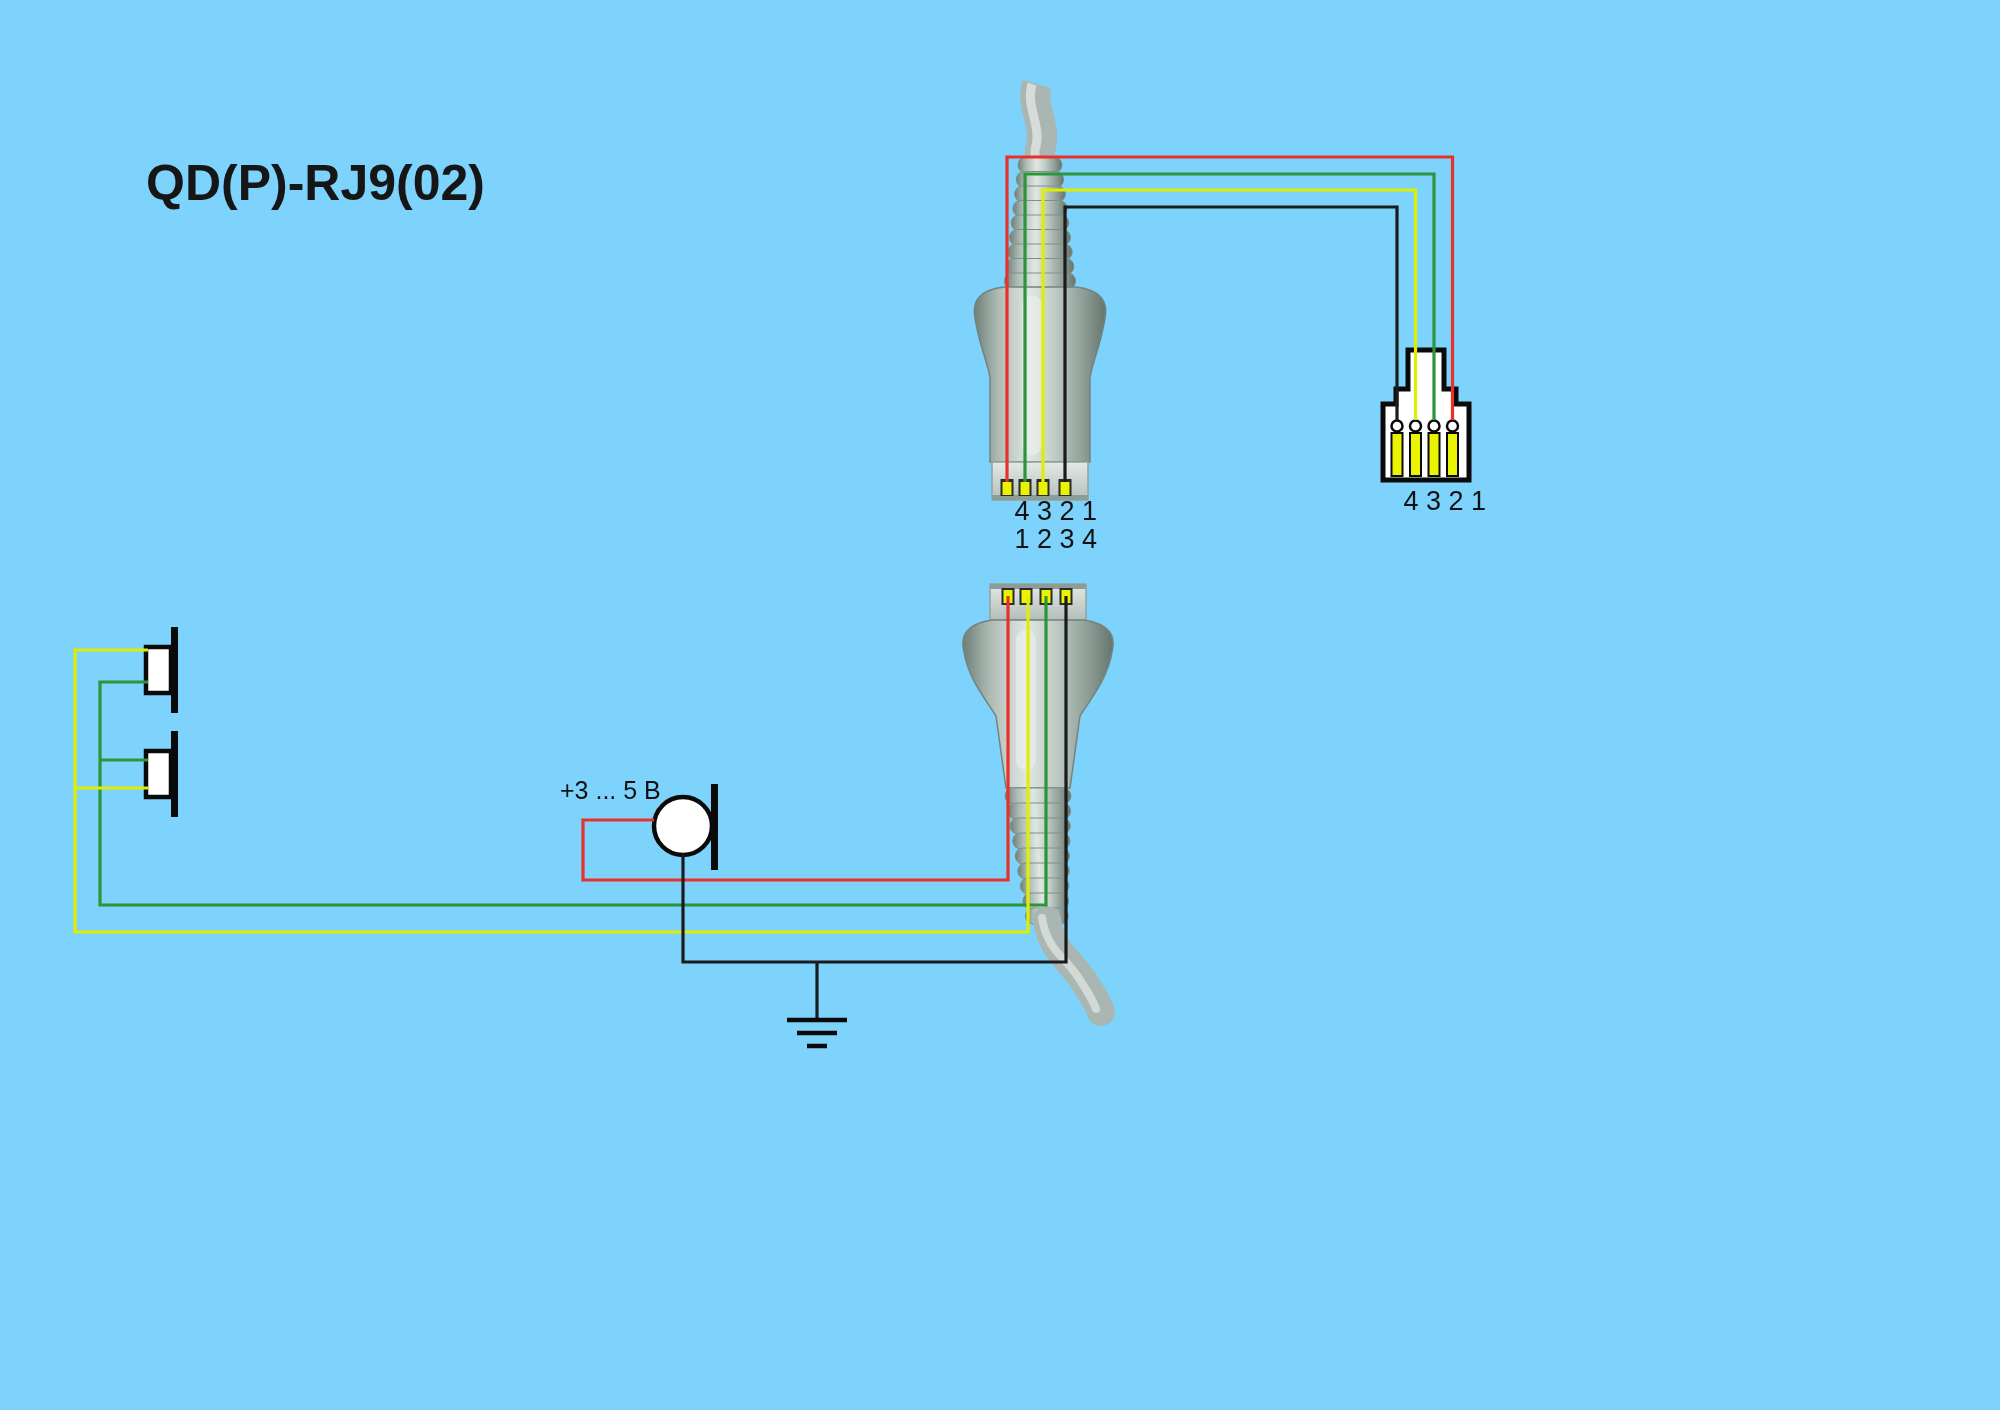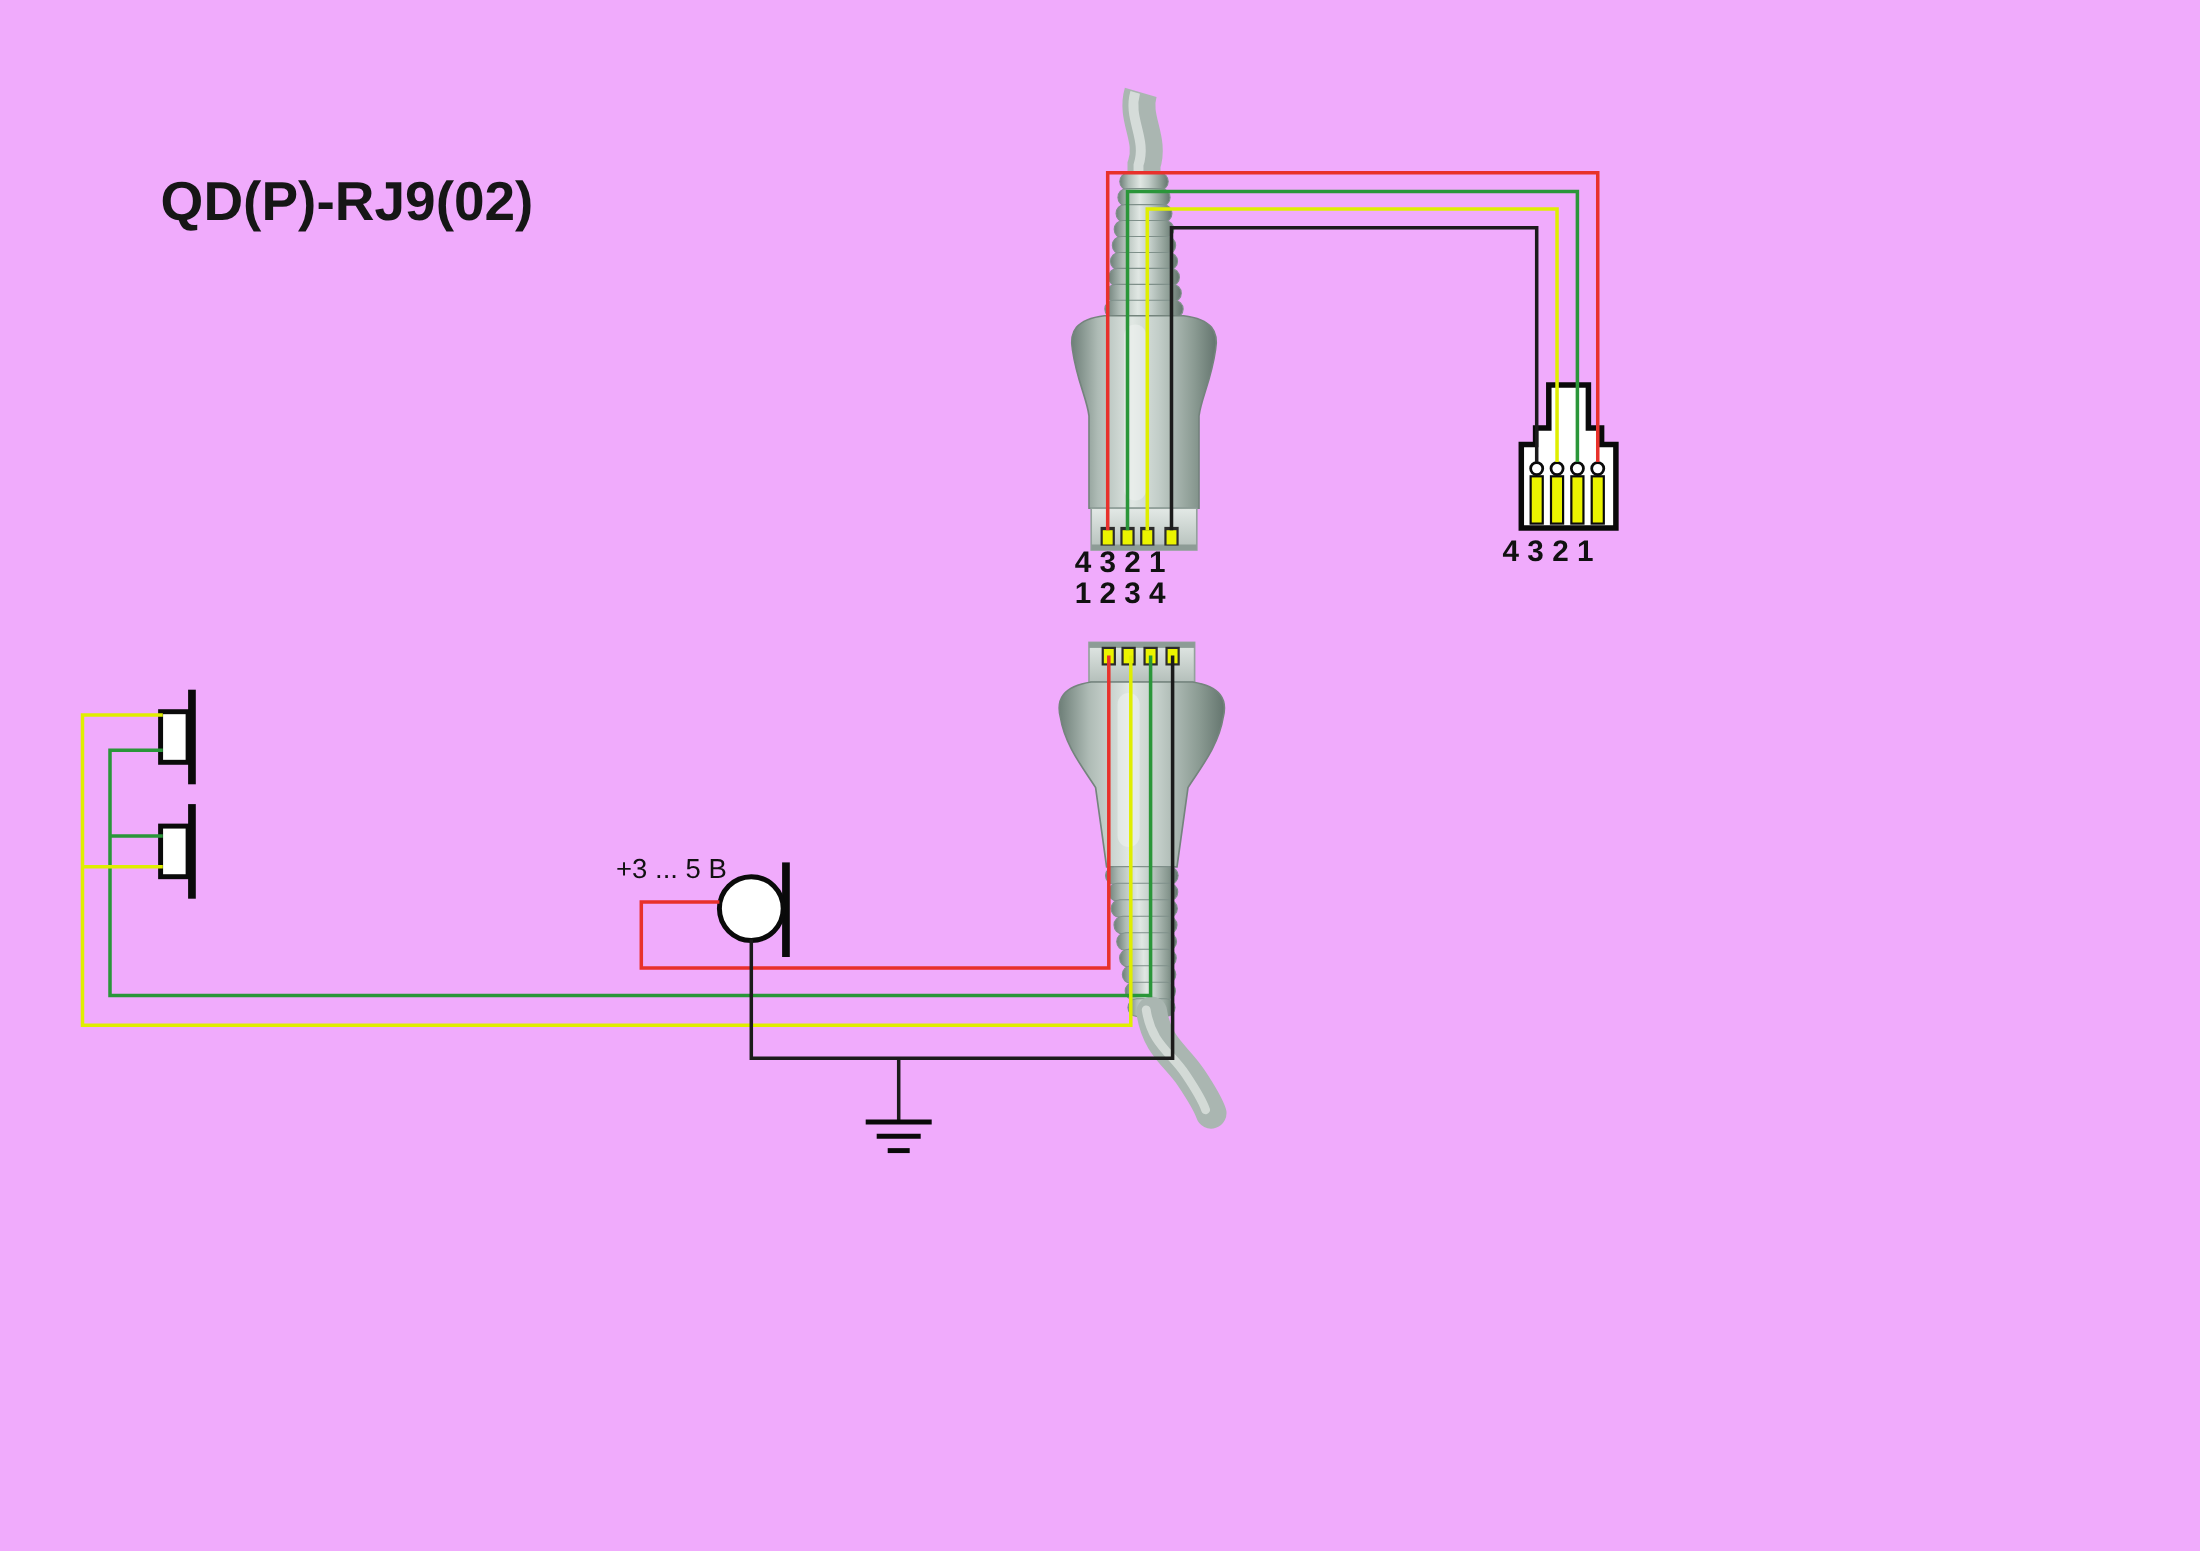--- a/index.html
+++ b/index.html
@@ -1,26 +1,26 @@
 <!DOCTYPE html>
 <html><head>
 <meta charset="utf-8">
 <style>
   html,body{margin:0;padding:0;background:#ffffff;}
   .stage{
-    position:relative;width:2000px;height:1410px;background:#f0abfc;overflow:hidden;
+    position:relative;width:2000px;height:1410px;background:#7dd3fc;overflow:hidden;
     font-family:"Liberation Sans", sans-serif;
   }
   .title{
     position:absolute;left:146px;top:152px;color:#161616;
     font-weight:700;font-size:50px;line-height:62px;letter-spacing:0px;
   }
   .pinlabel{
-    position:absolute;color:#111;font-weight:700;font-size:27px;
-    text-align:left;white-space:nowrap;
+    position:absolute;color:#111;font-weight:400;font-size:27px;
+    text-align:right;white-space:nowrap;
   }
   .miclabel{
     position:absolute;left:560px;top:776px;color:#111;
     font-weight:400;font-size:25px;white-space:nowrap;
   }
   svg{position:absolute;left:0;top:0;}
 </style>
 </head>
 <body>
 

